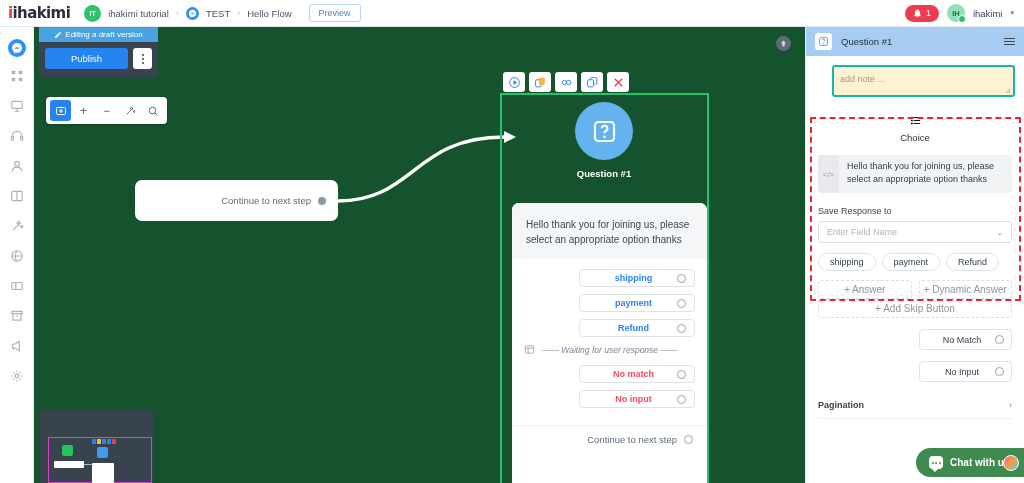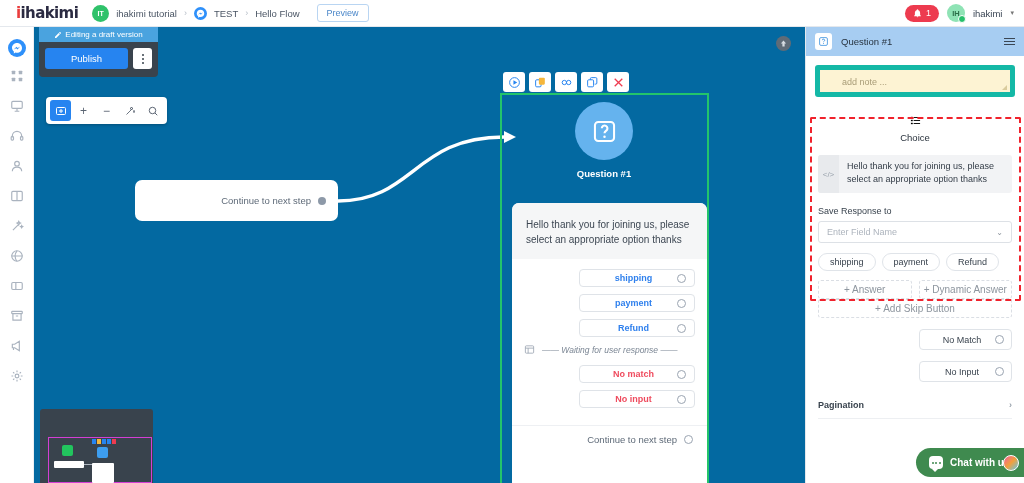--- a/index.html
+++ b/index.html
@@ -12,21 +12,21 @@
   .app { position: relative; width: 1024px; height: 483px; }
 
   
   .topbar {
     position: absolute; top: 0; left: 0; width: 1024px; height: 27px;
     background: #ffffff; border-bottom: 1px solid #e4e8ed;
     display: flex; align-items: center; z-index: 40;
   }
   .logo {
     font-size: 15px; font-weight: bold; letter-spacing: -0.6px;
-    color: #2b2b42; margin-left: 16px; font-family: "DejaVu Sans", sans-serif;
+    color: #2b2b42; margin-left: 8px; font-family: "DejaVu Sans", sans-serif;
   }
   .logo .dot { color: #ea3d3d; }
   .crumbs { display: flex; align-items: center; margin-left: 14px; gap: 7px; }
   .avatar-sm {
     width: 17px; height: 17px; border-radius: 50%;
     background: #2fc26a; color: #fff; font-size: 7px; font-weight: bold;
     display: flex; align-items: center; justify-content: center;
   }
   .crumb-txt { font-size: 9.5px; color: #4a5564; }
   .sep { font-size: 9px; color: #b5bdc7; }
@@ -72,21 +72,21 @@
   .rail-item svg { width: 14px; height: 14px; }
   .rail-item.active .fbicon {
     width: 18px; height: 18px; border-radius: 50%; background: #2e90fa;
     display: flex; align-items: center; justify-content: center;
   }
   .rail-item.active .fbicon svg { width: 12px; height: 12px; fill: #fff; }
 
   
   .canvas {
     position: absolute; top: 27px; left: 34px; width: 771px; height: 456px;
-    background: #0369a1; overflow: hidden;
+    background: #14532d; overflow: hidden;
   }
 
   
   .draft-wrap {
     position: absolute; top: 0px; left: 5px; width: 119px;
     background: #39434d; border-radius: 0 0 4px 4px; z-index: 12;
   }
   .draft-banner {
     background: #4aa3df; color: #fff; font-size: 8px; height: 15px;
     display: flex; align-items: center; justify-content: center; gap: 3px;
@@ -227,23 +227,23 @@
   .ph-icon {
     width: 17px; height: 17px; background: #fff; border-radius: 3px;
     display: flex; align-items: center; justify-content: center;
   }
   .ph-icon svg { width: 11px; height: 11px; }
   .ph-title { font-size: 9.5px; color: #26323f; flex: 1; }
   .ph-burger { display: flex; flex-direction: column; gap: 2px; }
   .ph-burger i { width: 11px; height: 1.3px; background: #3a4654; display: block; }
 
   .note {
-    margin: 9px 9px 0 9px; height: 32px; background: #fdf3d3;
-    border: 5px solid #14b8a6; border-radius: 3px;
-    font-size: 9px; color: #a89c77; padding: 7px 22px; position: relative;
+    margin: 9px 9px 0 26px; height: 32px; background: #fdf3d3;
+    border: 2px solid #14b8a6; border-radius: 3px;
+    font-size: 9px; color: #a89c77; padding: 7px 6px; position: relative;
   }
   .note::after {
     content: ""; position: absolute; right: 3px; bottom: 2px;
     width: 0; height: 0; border-left: 5px solid transparent; border-bottom: 5px solid #d9cb9d;
   }
 
   .redbox {
     position: absolute; top: 90px; left: 4px; width: 211px; height: 184px;
     border: 2px dashed #f0222c; border-radius: 2px;
   }

